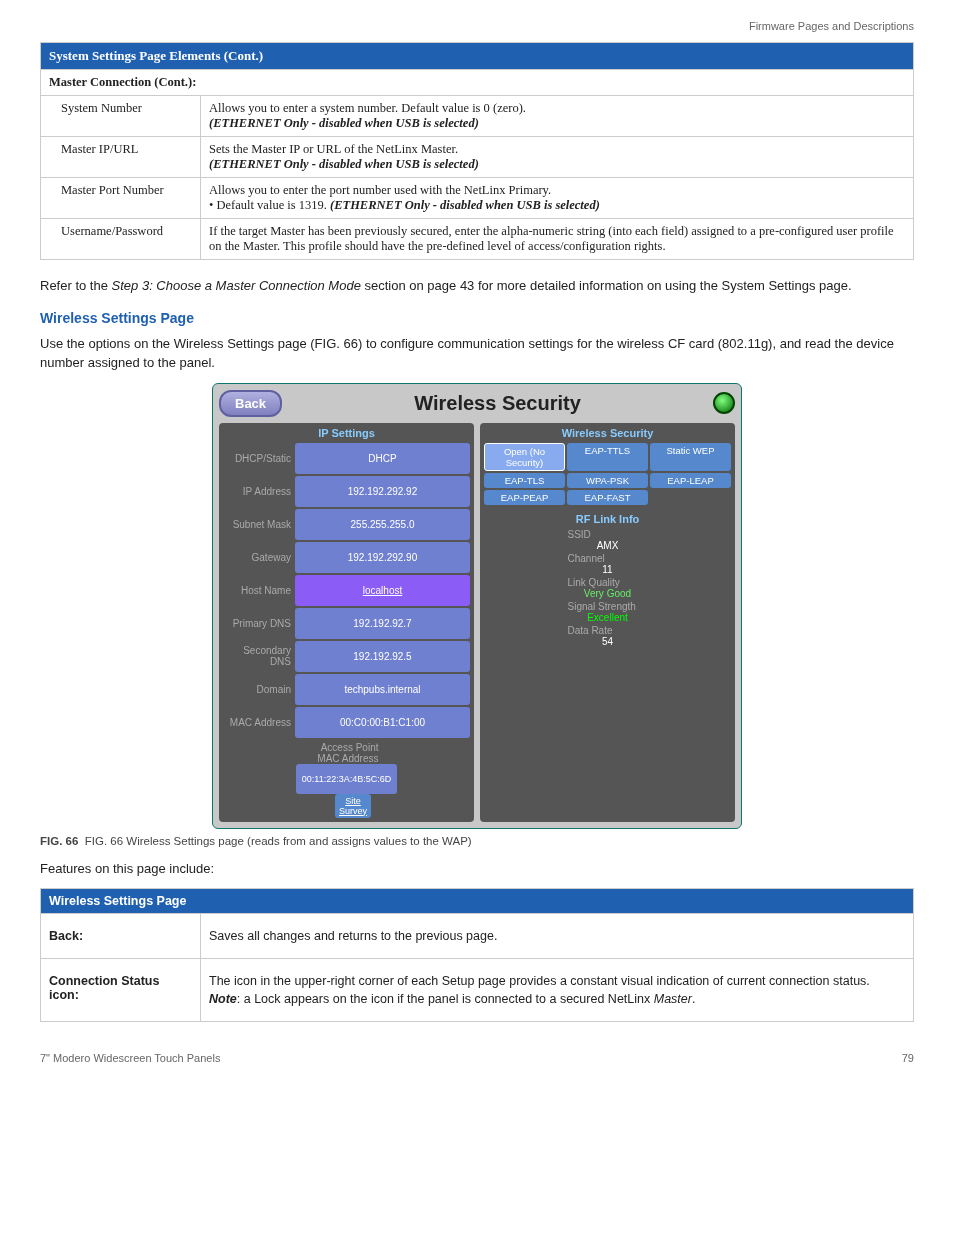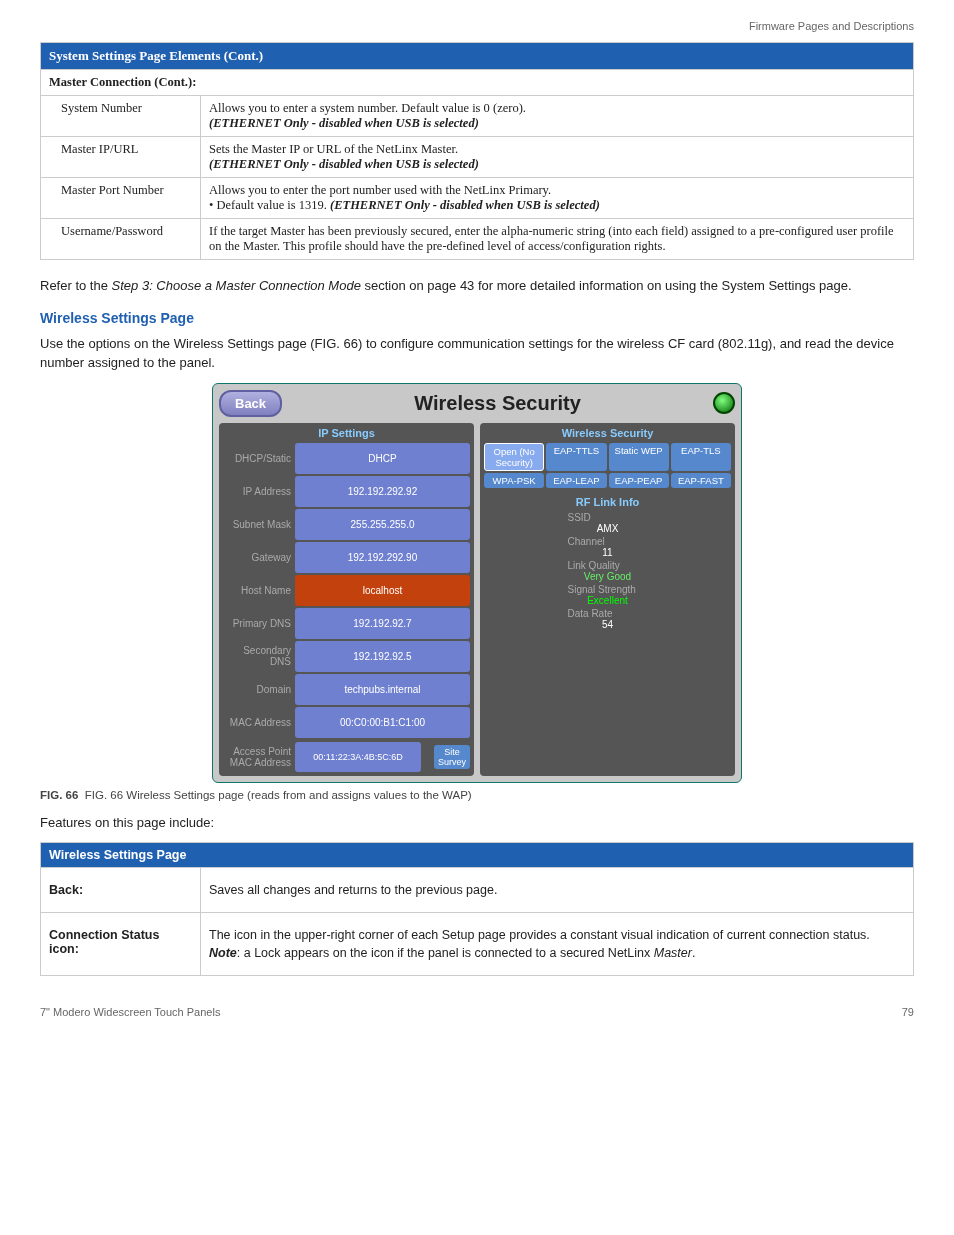--- a/index.html
+++ b/index.html
@@ -142,26 +142,26 @@
     }
     .ws-row-value {
       background: #7080d0;
       color: #fff;
       border-radius: 3px;
       padding: 10px 6px;
       font-size: 10px;
       flex: 1;
       text-align: center;
     }
-    .ws-row-value.pink { background: #c2410c; }
+    .ws-row-value.pink { background: #8b5cf6; text-decoration: underline; }
     .ws-row-value.plain { background: #7080d0; }
 
     .ws-sec-grid {
       display: grid;
-      grid-template-columns: 1fr 1fr 1fr 1fr;
+      grid-template-columns: 1fr 1fr 1fr;
       gap: 2px;
       margin-bottom: 4px;
     }
     .ws-sec-btn {
       background: #5588cc;
       color: #fff;
       border-radius: 3px;
       padding: 2px 4px;
       font-size: 9.5px;
       text-align: center;
@@ -200,20 +200,21 @@
       flex: 1;
       text-align: center;
     }
     .ws-rf-value.green { color: #66ee66; }
     .ws-rf-value.bright-green { color: #00ff00; }
 
     .ws-access-row {
       display: flex;
       align-items: center;
       margin-top: 2px;
+      flex-direction: column;
     }
     .ws-site-btn {
       background: #5588cc;
       color: #fff;
       border-radius: 3px;
       padding: 2px 4px;
       font-size: 9px;
       margin-left: 4px;
       text-align: center;
     }
@@ -360,21 +361,21 @@
         <div class="ws-row-value plain">techpubs.internal</div>
       </div>
       <div class="ws-row">
         <div class="ws-row-label">MAC Address</div>
         <div class="ws-row-value plain">00:C0:00:B1:C1:00</div>
       </div>
 
       <div class="ws-access-row" style="margin-top:4px;">
         <div class="ws-row-label" style="width:72px;">Access Point MAC Address</div>
         <div class="ws-row-value plain" style="font-size:9px;">00:11:22:3A:4B:5C:6D</div>
-        <div class="ws-site-btn" style="margin-left:13px;white-space:nowrap;">Site<br>Survey</div>
+        <div class="ws-site-btn" style="margin-left:13px;white-space:nowrap;text-decoration:underline;">Site<br>Survey</div>
       </div>
     </div>
 
     <div class="ws-right">
       <div class="ws-panel-title">Wireless Security</div>
       <div class="ws-sec-grid">
         <div class="ws-sec-btn selected">Open (No Security)</div>
         <div class="ws-sec-btn">EAP-TTLS</div>
         <div class="ws-sec-btn">Static WEP</div>
         <div class="ws-sec-btn">EAP-TLS</div>

